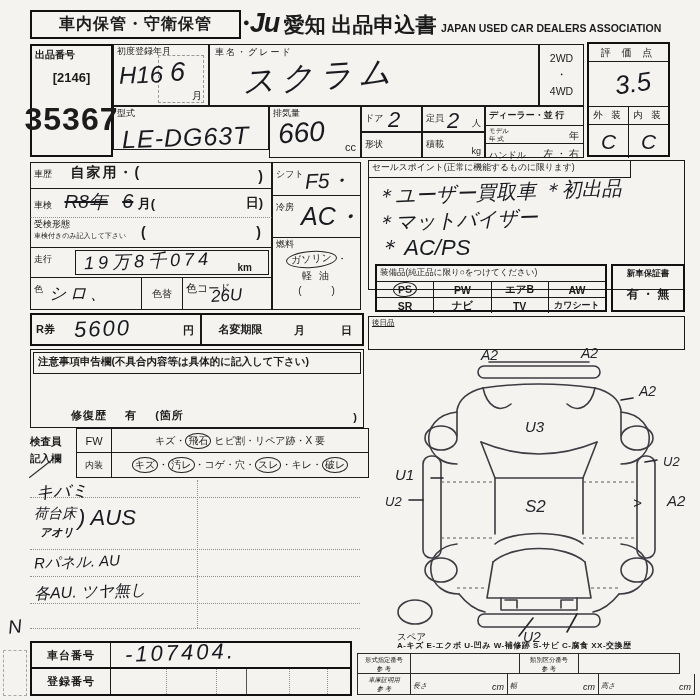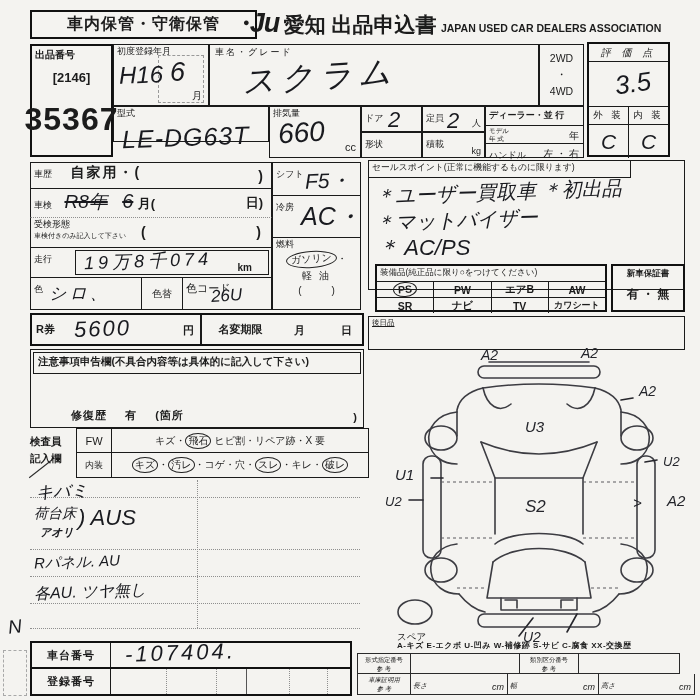--- a/index.html
+++ b/index.html
@@ -19,21 +19,21 @@
   .dotline { border-top:1.5px dotted #8f8f8f; }
   .dotv { border-left:1.3px dotted #8f8f8f; }
   .strike { text-decoration:line-through; text-decoration-thickness:2px; }
   svg text.hw { font-style:italic; fill:#24252b; }
 </style>
 </head>
 <body>
 
 <div class="sheet">
 
-  <div class="abs bx2 ctr" style="left:30px;top:10px;width:227px;height:29px;font-size:16px;font-weight:bold;letter-spacing:1px;">車内保管・守衛保管</div>
+  <div class="abs bx2 ctr" style="left:30px;top:10px;width:211px;height:29px;font-size:16px;font-weight:bold;letter-spacing:1px;">車内保管・守衛保管</div>
   <div class="abs" style="left:243px;top:8px;height:32px;white-space:nowrap;">
     <span style="font-size:11px;vertical-align:6px;">●</span><span style="font-size:27px;font-weight:900;font-style:italic;letter-spacing:-1px;">Ju</span>
     <span style="font-size:21px;font-weight:900;letter-spacing:0px;">愛知 出品申込書</span>
     <span style="font-size:10.5px;font-weight:bold;">JAPAN USED CAR DEALERS ASSOCIATION</span>
   </div>
 
   <div class="abs bx2" style="left:30px;top:44px;width:83px;height:113px;">
     <div class="lbl-b" style="margin:2px 0 0 3px;">出品番号</div>
     <div class="ctr" style="font-size:13px;font-weight:bold;margin-top:8px;">[2146]</div>
     <div class="ctr" style="font-size:32px;font-weight:bold;letter-spacing:1px;margin-top:16px;">35367</div>
@@ -54,35 +54,35 @@
 
   <div class="abs bx" style="left:539px;top:44px;width:45px;height:62px;">
     <div style="text-align:center;font-size:10.5px;line-height:1.55;padding-top:5px;">
       <div>2WD</div>
       <div>・</div>
       <div>4WD</div>
     </div>
   </div>
 
   <div class="abs bx2" style="left:587px;top:42px;width:83px;height:115px;">
-    <div class="ctr" style="height:17px;border-bottom:1.4px solid #1a1a1a;font-size:10px;letter-spacing:4px;font-style:italic;">評 価 点</div>
+    <div class="ctr" style="height:17px;border-bottom:1.4px solid #1a1a1a;font-size:10px;letter-spacing:4px;">評 価 点</div>
     <div style="position:relative;height:44px;">
       <span class="hw abs" style="left:26px;top:6px;font-size:26px;transform:rotate(-8deg);">3.5</span>
     </div>
     <div style="display:flex;height:17px;border-top:1.4px solid #1a1a1a;border-bottom:1.4px solid #1a1a1a;">
       <div class="ctr" style="flex:1;font-size:9.5px;letter-spacing:3px;border-right:1.4px solid #1a1a1a;">外 装</div>
       <div class="ctr" style="flex:1;font-size:9.5px;letter-spacing:3px;">内 装</div>
     </div>
     <div style="display:flex;height:33px;">
       <div class="ctr hw" style="flex:1;font-size:21px;border-right:1.4px solid #1a1a1a;">C</div>
       <div class="ctr hw" style="flex:1;font-size:21px;">C</div>
     </div>
   </div>
 
-  <div class="abs bx" style="left:113px;top:106px;width:156px;height:36px;">
+  <div class="abs bx" style="left:113px;top:106px;width:156px;height:44px;">
     <div class="lbl" style="margin:2px 0 0 3px;">型式</div>
     <span class="hw abs rot-2" style="left:8px;top:16px;font-size:25px;letter-spacing:1px;">LE-DG63T</span>
   </div>
 
   <div class="abs bx" style="left:269px;top:106px;width:92px;height:52px;">
     <div class="lbl" style="margin:2px 0 0 3px;">排気量</div>
     <span class="hw abs rot-4" style="left:8px;top:10px;font-size:28px;">660</span>
     <span class="abs" style="right:4px;bottom:4px;font-size:11px;">cc</span>
   </div>
 

